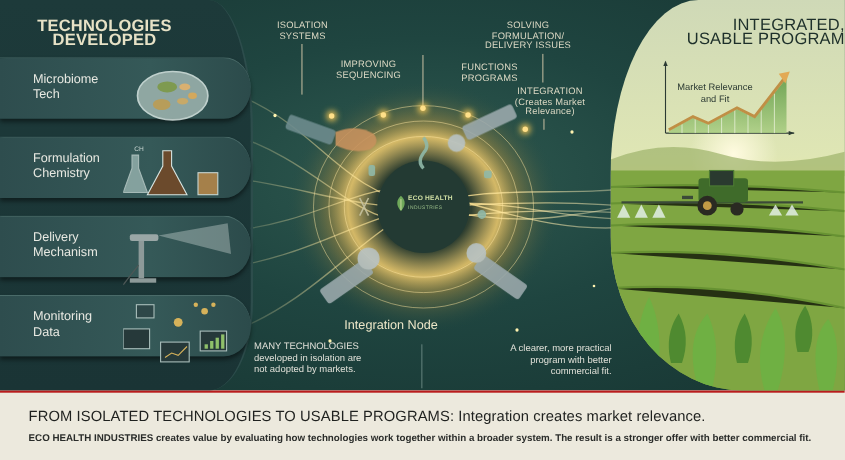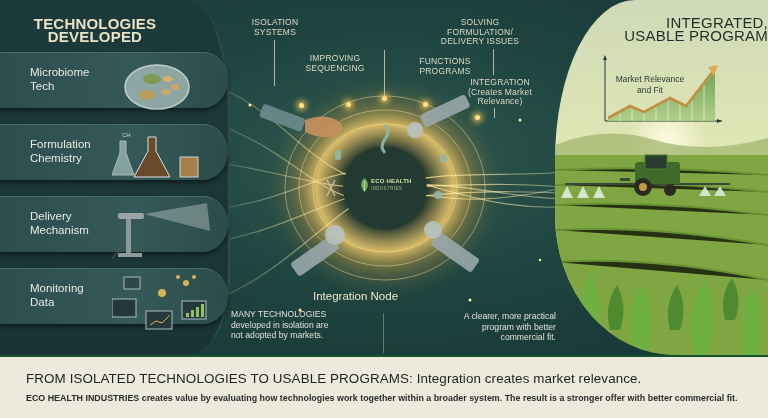--- a/index.html
+++ b/index.html
@@ -79,21 +79,21 @@
   }
   .chart-title {
     position: absolute; left: 600px; top: 61px; width: 100px; text-align: center;
     color: #2c3a33; font-size: 8.5px; line-height: 10.5px; margin-top: 13px;
   }
 
   
   .footer {
     position: absolute; left: 0; top: 355px; width: 768px; height: 63px;
     background: #ece9dd;
-    border-top: 2px solid #14532d;
+    border-top: 2px solid #b91c1c;
   }
   .footer-headline {
     position: absolute; left: 26px; top: 14px; white-space: nowrap;
     color: #1f211f; font-size: 13.4px; letter-spacing: 0.1px;
   }
   .footer-body {
     position: absolute; left: 26px; top: 36px; white-space: nowrap;
     color: #2a2c2a; font-size: 8.9px; font-weight: bold;
   }
 </style>

